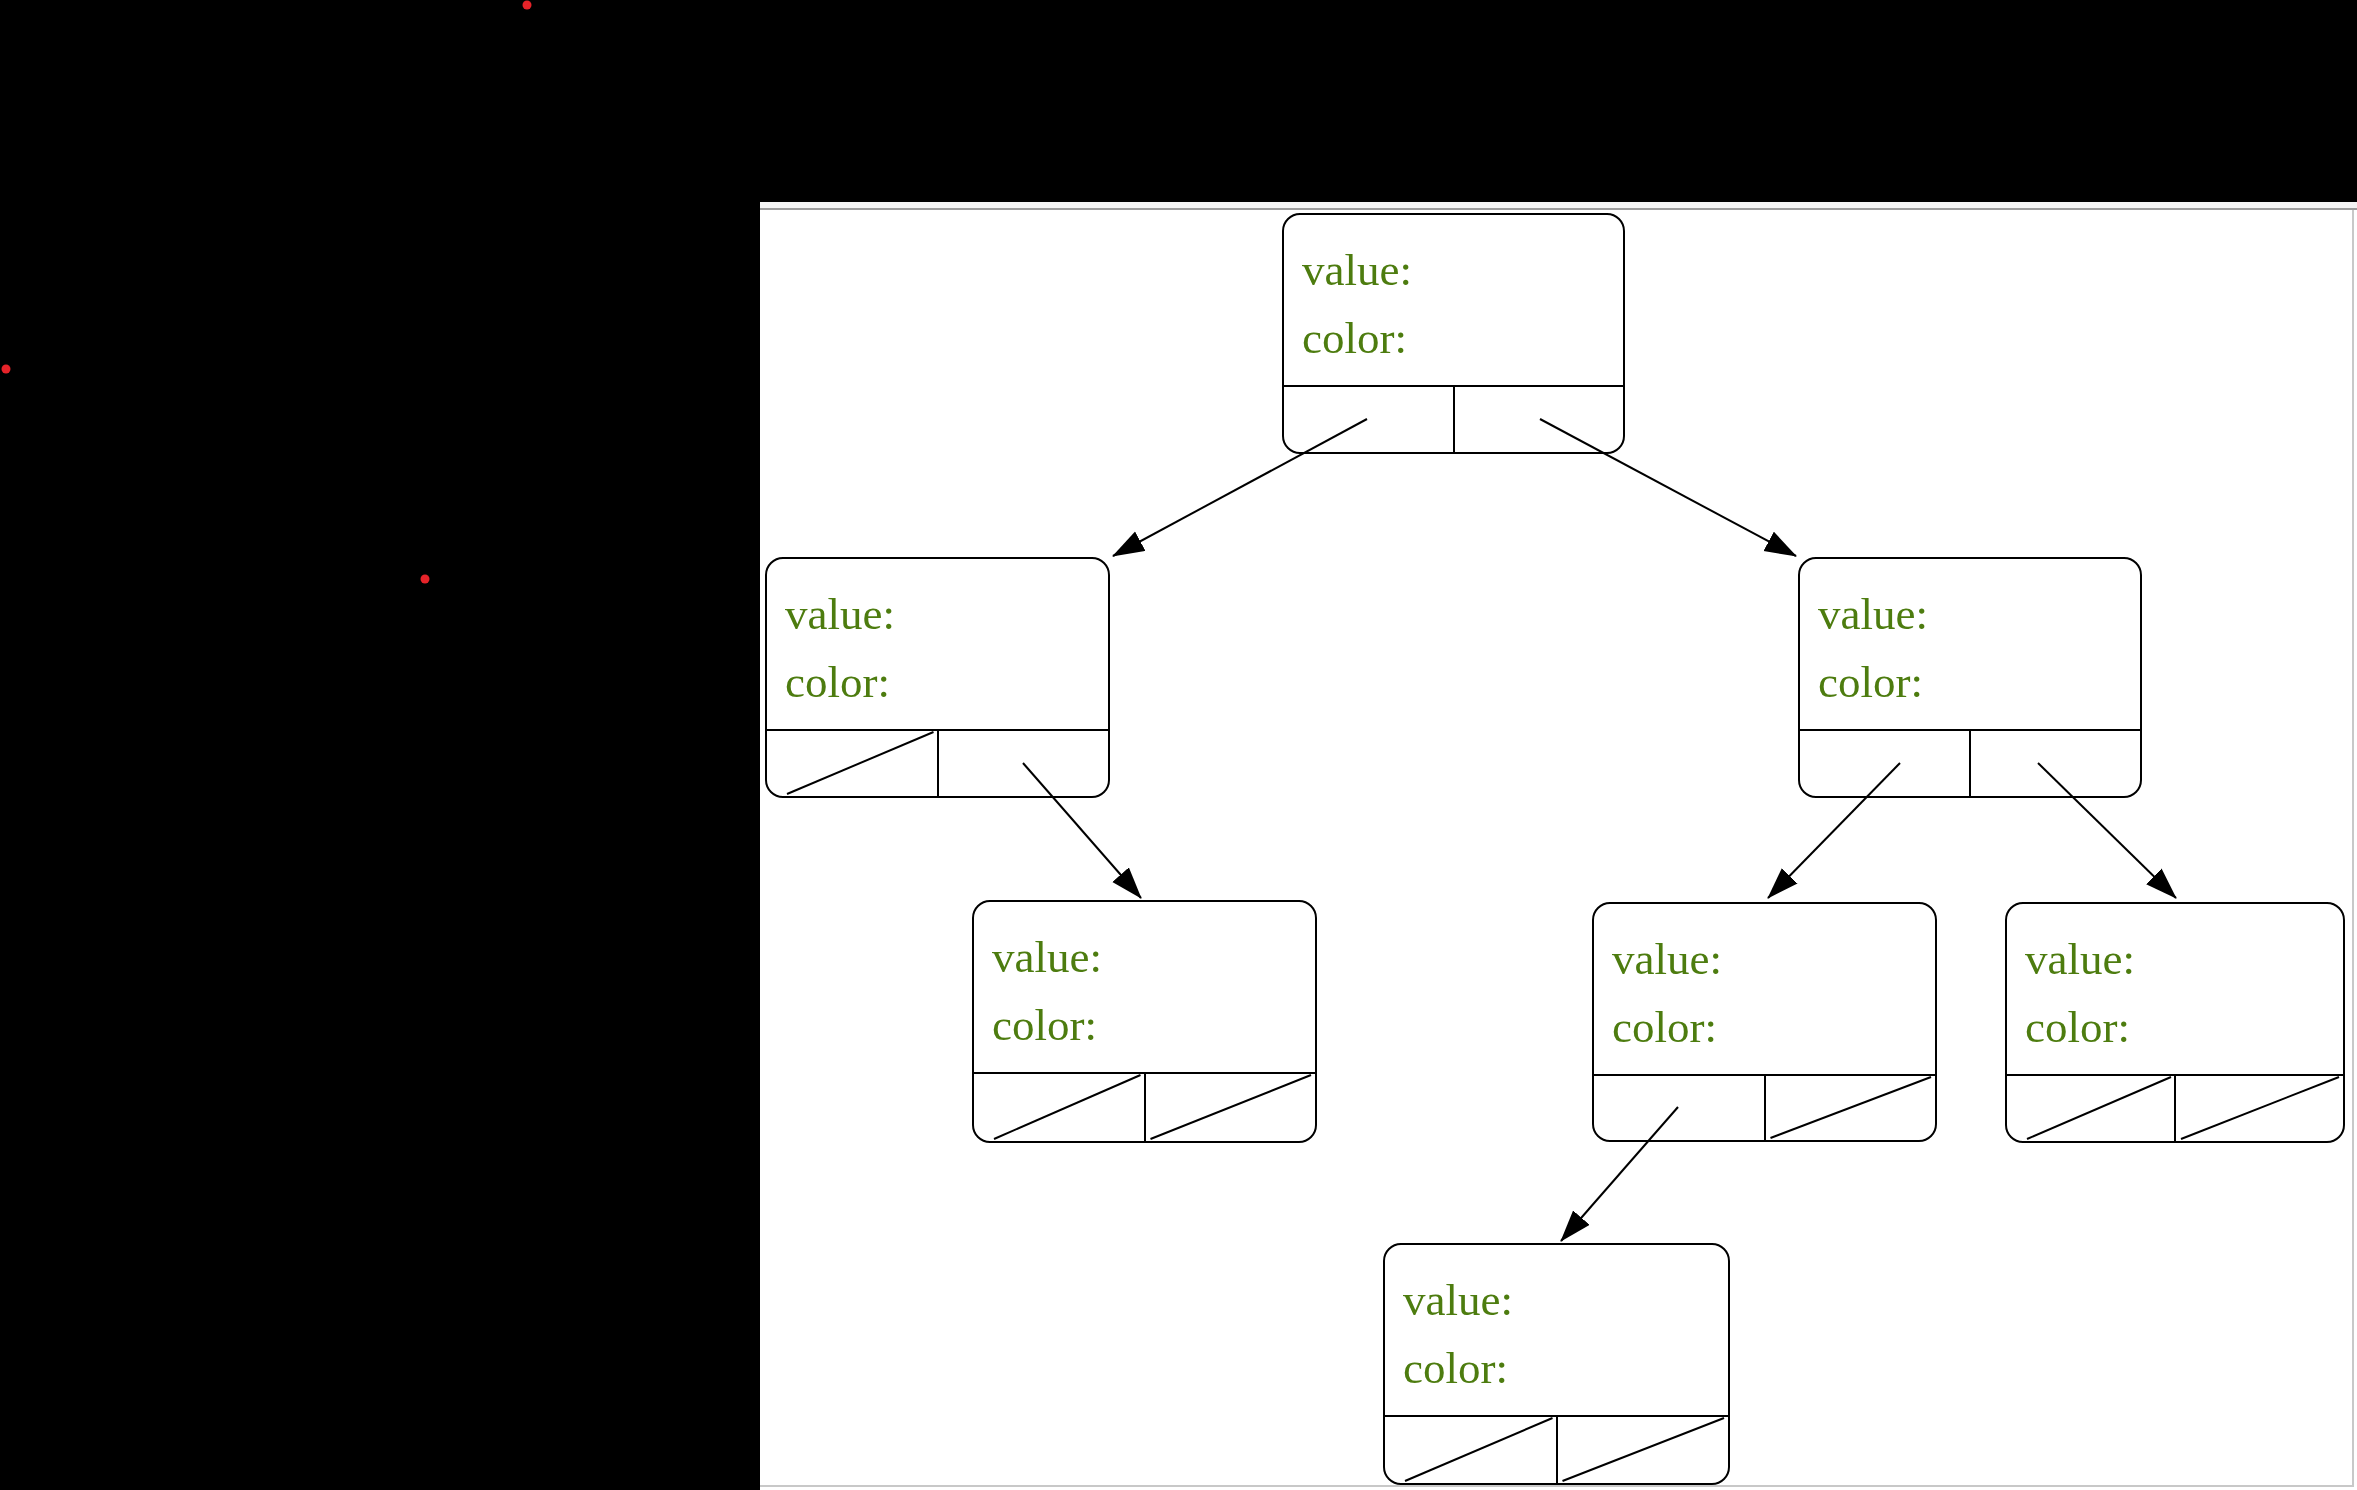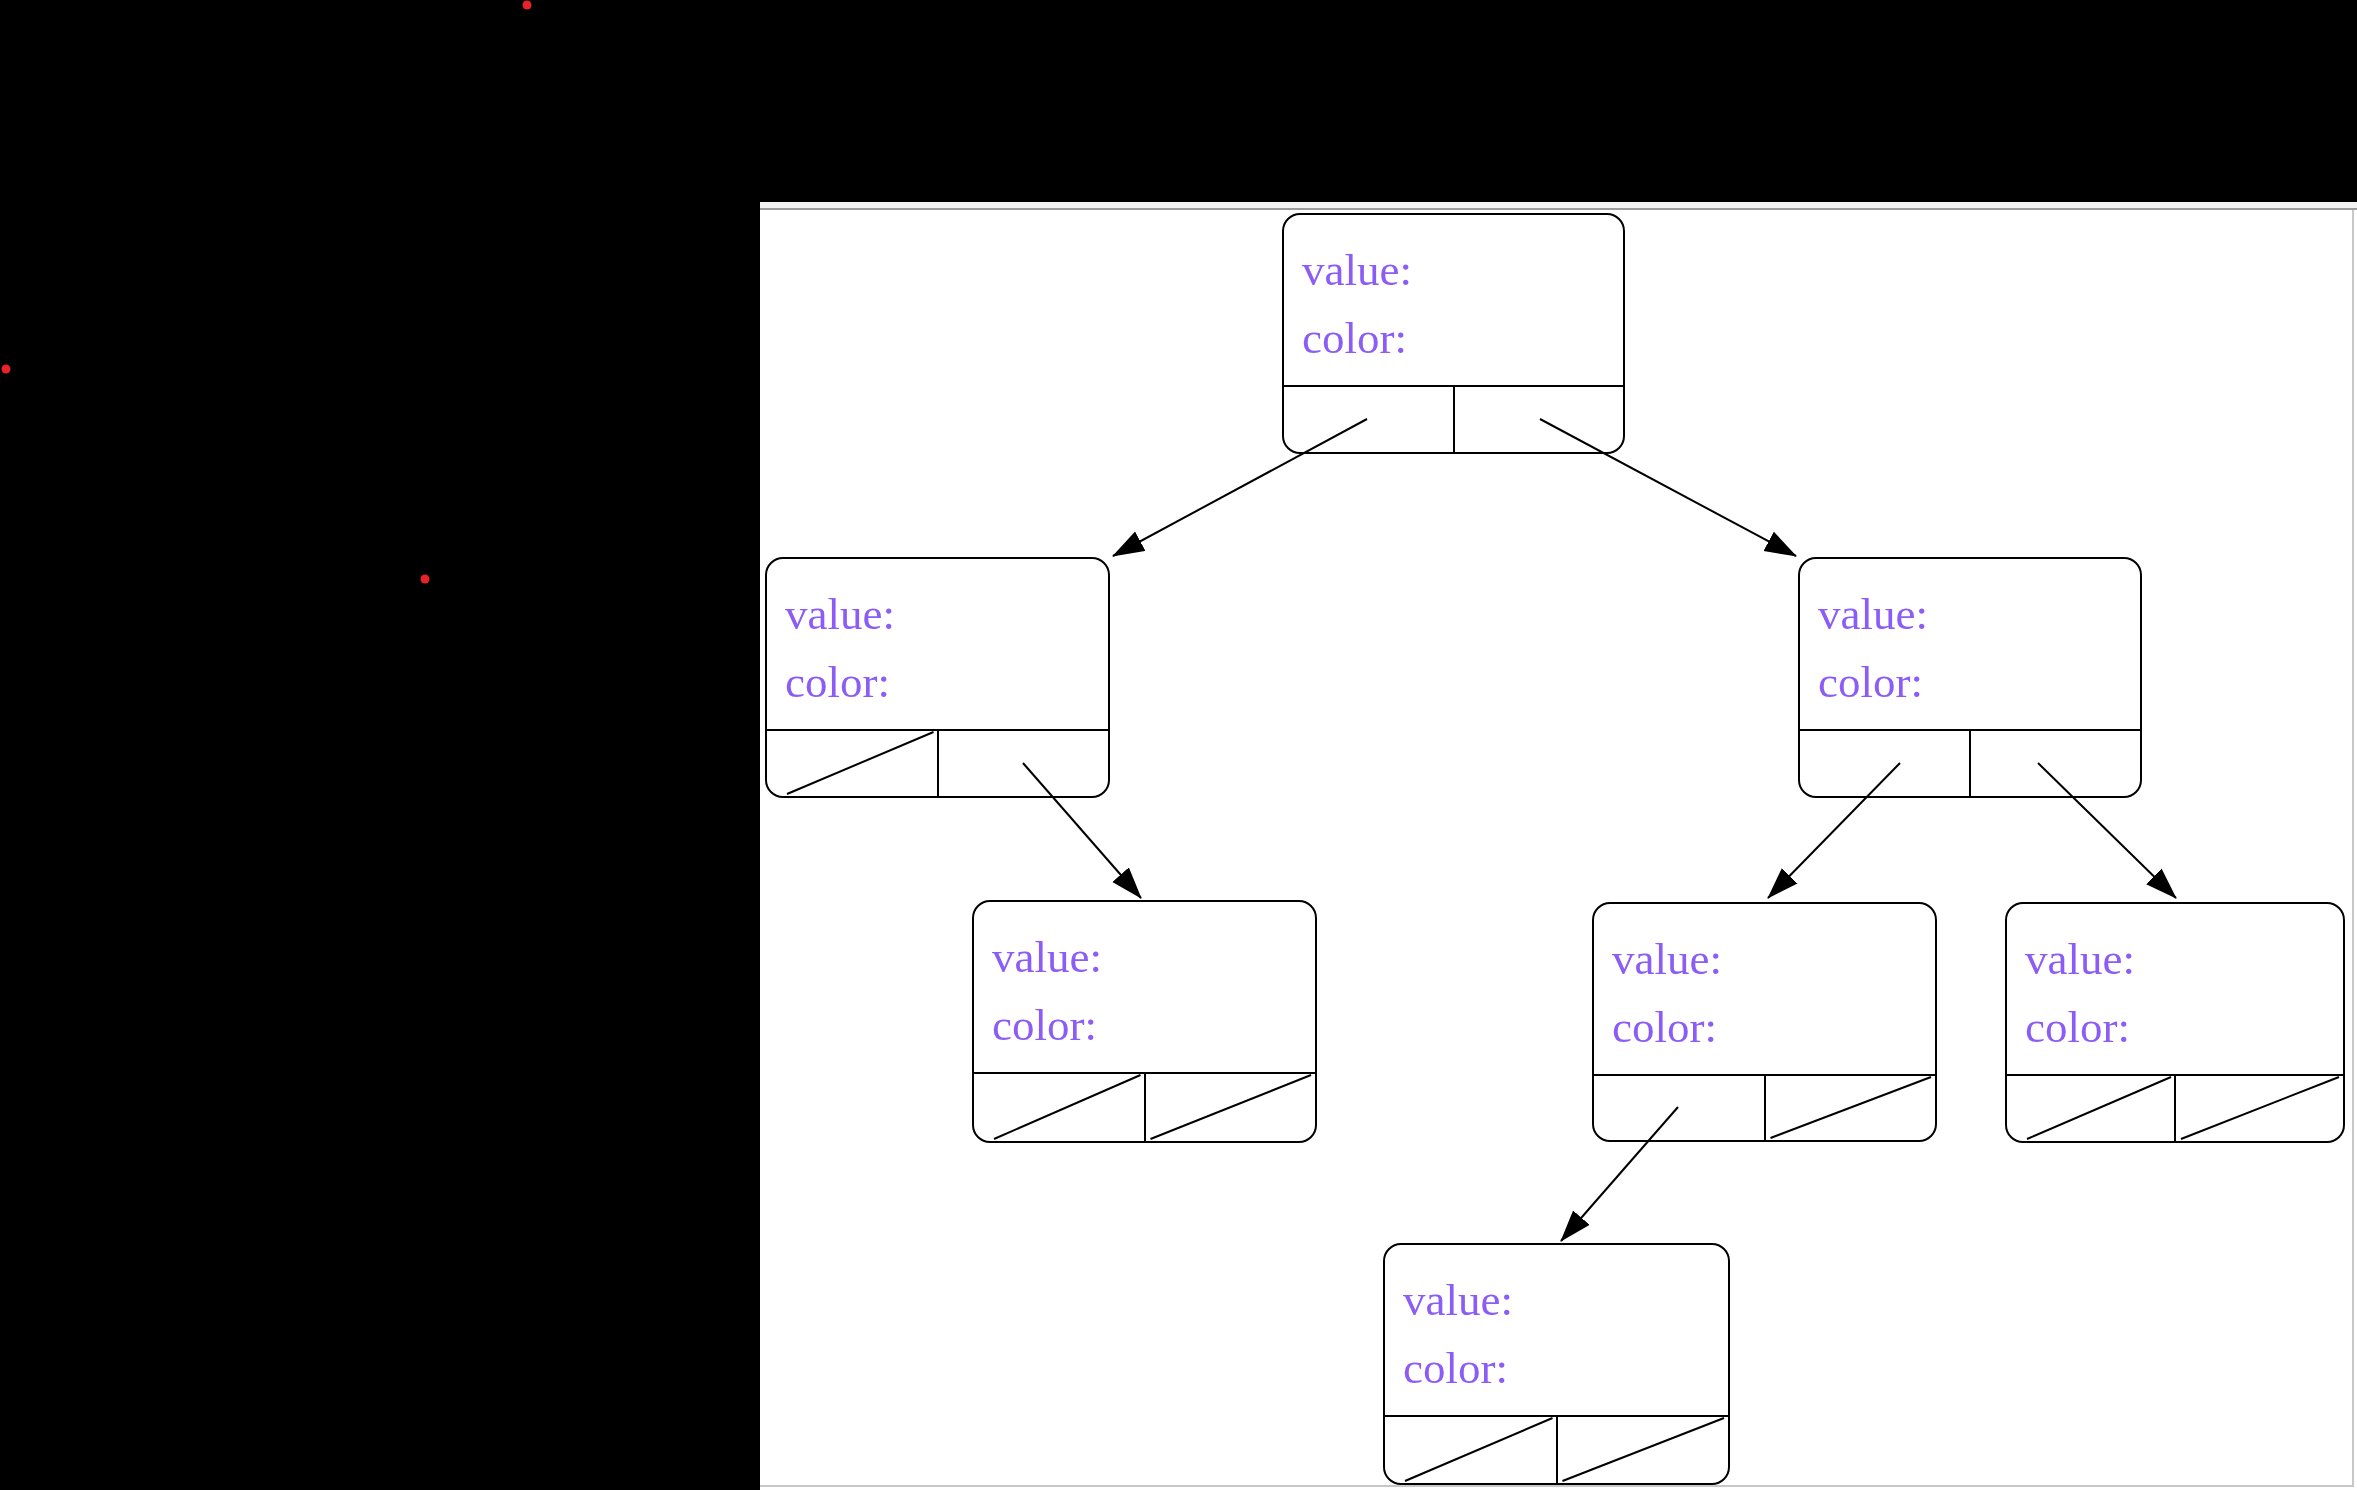--- a/index.html
+++ b/index.html
@@ -11,21 +11,21 @@
   
   #panel { position:absolute; background:#fff; z-index:1; }
   #panel-topband { position:absolute; left:0; top:0; width:100%; height:6px; background:#f4f4f4; }
   #panel-topline { position:absolute; left:0; top:6px; width:100%; height:2px; background:#9c9c9c; }
   #panel-rightline { position:absolute; width:2px; background:#c8c8c8; }
   #panel-bottomline { position:absolute; height:2px; background:#c8c8c8; }
 
   
   #diagram { position:absolute; left:0; top:0; width:2357px; height:1490px; z-index:2; }
   .node { position:absolute; background:#fff; border:2px solid #000; border-radius:18px;
-          display:flex; flex-direction:column; color:#8b5cf6; }
+          display:flex; flex-direction:column; color:#4d7c0f; }
   .node-body { height:170px; padding:21px 0 0 18px; font-size:45px; line-height:68px; }
   .pointer-row { flex:1; border-top:2px solid #000; display:flex; }
   .pointer-cell { flex:1; }
   .pointer-cell.right { border-left:2px solid #000; }
 
   
   #overlay { position:absolute; left:0; top:0; z-index:5; pointer-events:none; }
   .stroke { stroke:#000; stroke-width:2; fill:none; }
 </style>
 </head>

